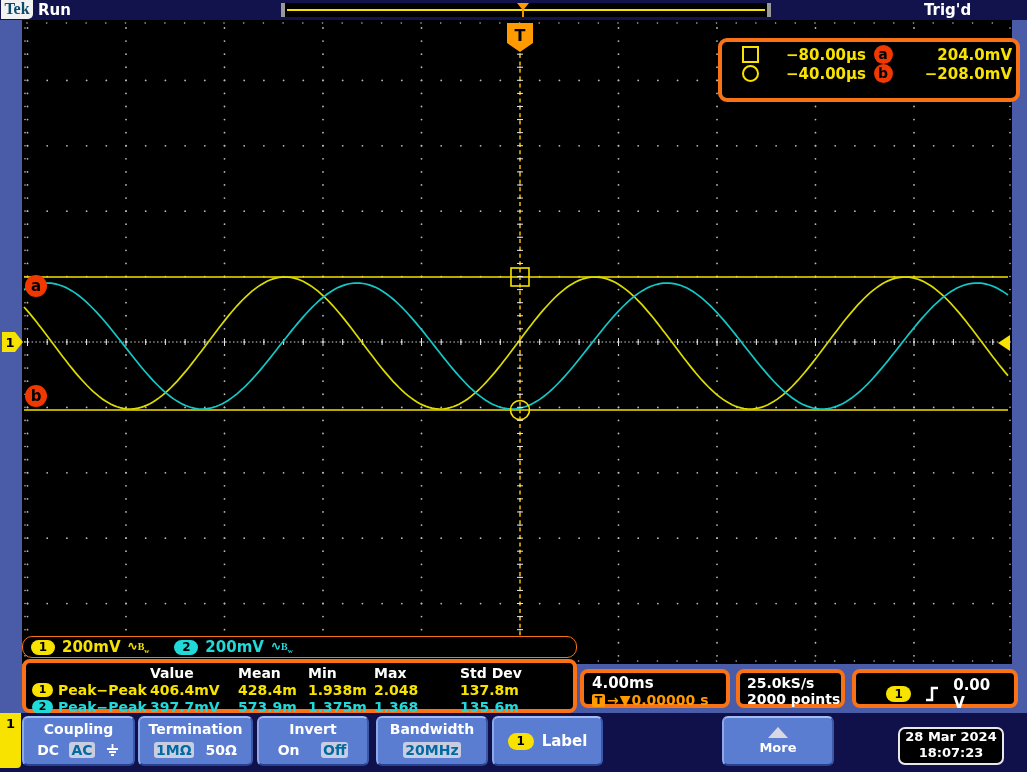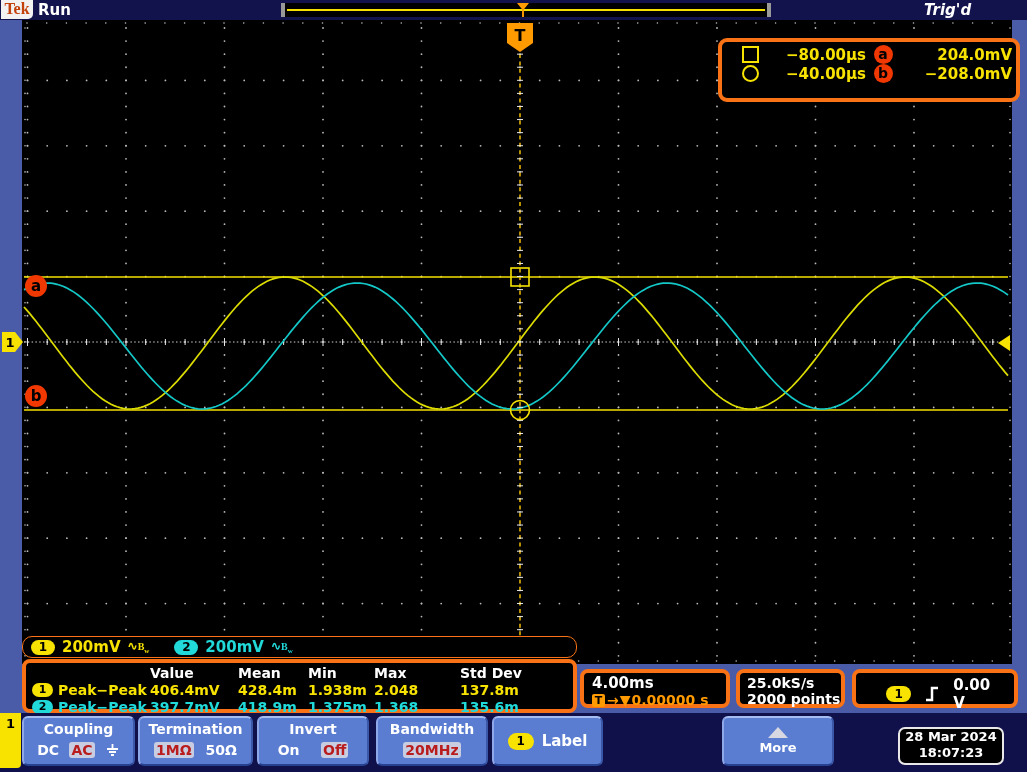--- a/index.html
+++ b/index.html
@@ -2,23 +2,23 @@
 <html><head>
 <meta charset="utf-8">
 <style>
   html,body{margin:0;padding:0;background:#222;}
   #scope{position:relative;width:1027px;height:772px;background:#4a5ba8;overflow:hidden;
          font-family:"DejaVu Sans",sans-serif;font-weight:bold;-webkit-font-smoothing:none;}
   .abs{position:absolute;}
   
   #topstrip{left:0;top:0;width:1027px;height:20px;background:#12124d;}
   #teklogo{left:1px;top:0;width:32px;height:19px;background:#f2f2f2;border-radius:0 0 5px 0;
-           color:#c2410c;font-family:"Liberation Serif",serif;font-size:16px;line-height:18px;text-align:center;}
+           color:#0c4a6e;font-family:"Liberation Serif",serif;font-size:16px;line-height:18px;text-align:center;}
   #runlabel{left:38px;top:1px;color:#fff;font-size:15px;}
-  #trigd{left:924px;top:1px;color:#fff;font-size:15px;font-style:italic;}
+  #trigd{left:924px;top:1px;color:#fff;font-size:15px;}
   #acqbar{left:281px;top:3px;width:482px;height:14px;background:#000;
           border-left:4px solid #999;border-right:4px solid #999;}
   #acqline{position:absolute;left:2px;right:2px;top:6px;height:2px;background:#f5e000;}
   #acqtrig{position:absolute;left:232px;top:0px;width:12px;height:14px;background:#ff9b00;
            clip-path:polygon(0 0,100% 0,58% 45%,58% 100%,42% 100%,42% 45%);}
   
   #screen{left:22px;top:20px;width:990px;height:644px;background:#000;}
   #bluegap{left:22px;top:664px;width:1005px;height:49px;background:#4a5ba8;}
   #wavesvg{left:0;top:0;width:1027px;height:772px;pointer-events:none;}
   
@@ -62,21 +62,21 @@
   #triglevel{color:#fff;font-size:15px;margin-left:auto;}
   
   #menubar{left:0;top:713px;width:1027px;height:59px;background:#10104a;}
   #chantab{left:0;top:713px;width:21px;height:55px;background:#f8e300;color:#000;font-size:13px;
            text-align:center;padding-top:3px;box-sizing:border-box;border-radius:0 0 4px 0;}
   .mbtn{position:absolute;top:716px;height:50px;background:#5a7dd2;border-radius:6px;box-sizing:border-box;
         border-top:2px solid #a6bdf2;border-left:2px solid #8fa8e8;border-right:2px solid #3a57a8;
         border-bottom:2px solid #26418f;color:#fff;}
   .mtitle{font-size:14px;text-align:center;margin-top:3px;}
   .moptrow{display:flex;align-items:center;justify-content:space-around;margin-top:5px;font-size:14px;padding:0 8px;}
-  .chip{background:#c9cde2;color:#b91c1c;border-radius:3px;padding:0 2px;}
+  .chip{background:#c9cde2;color:#0369a1;border-radius:3px;padding:0 2px;}
   #btn-coupling{left:22px;width:113px;}
   #btn-termination{left:138px;width:115px;}
   #btn-invert{left:257px;width:112px;}
   #btn-bandwidth{left:376px;width:112px;}
   #btn-label{left:492px;width:111px;}
   #btn-more{left:722px;width:112px;}
   #labelrow{display:flex;align-items:center;justify-content:center;gap:8px;height:100%;font-size:15px;}
   .lblpill{width:26px;height:17px;border-radius:9px;background:#f8e300;color:#000;font-size:12px;
            line-height:17px;text-align:center;}
   #morebtn-inner{display:flex;flex-direction:column;align-items:center;justify-content:center;height:100%;}
@@ -1404,21 +1404,21 @@
       <div class="cell">1.938m</div>
       <div class="cell">2.048</div>
       <div class="cell">137.8m</div>
     </div>
     <div class="mrow c">
       <div class="mname">
           <span class="mpill" style="background:#21d9d9">2</span>
           <span class="cell">Peak−Peak</span>
         </div>
       <div class="cell">397.7mV</div>
-      <div class="cell">418.9m</div>
+      <div class="cell">573.9m</div>
       <div class="cell">1.375m</div>
       <div class="cell">1.368</div>
       <div class="cell">135.6m</div>
     </div>
   </div>
 
   <div class="abs blackbox" id="tbbox">
     <div id="tbscale">4.00ms</div>
     <div id="tbdelay">
       <span class="tchip">T</span>

